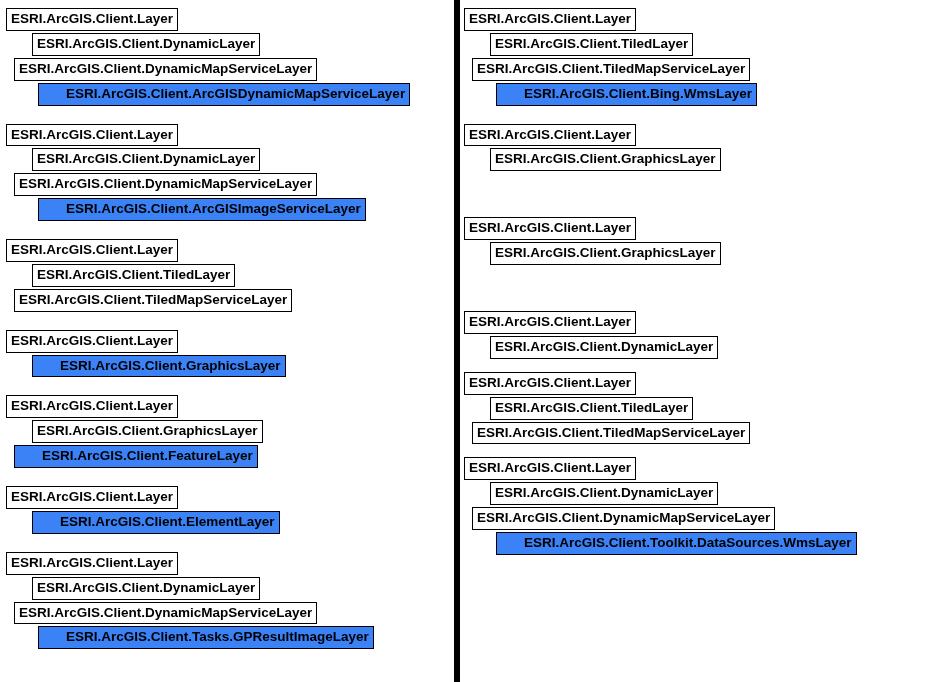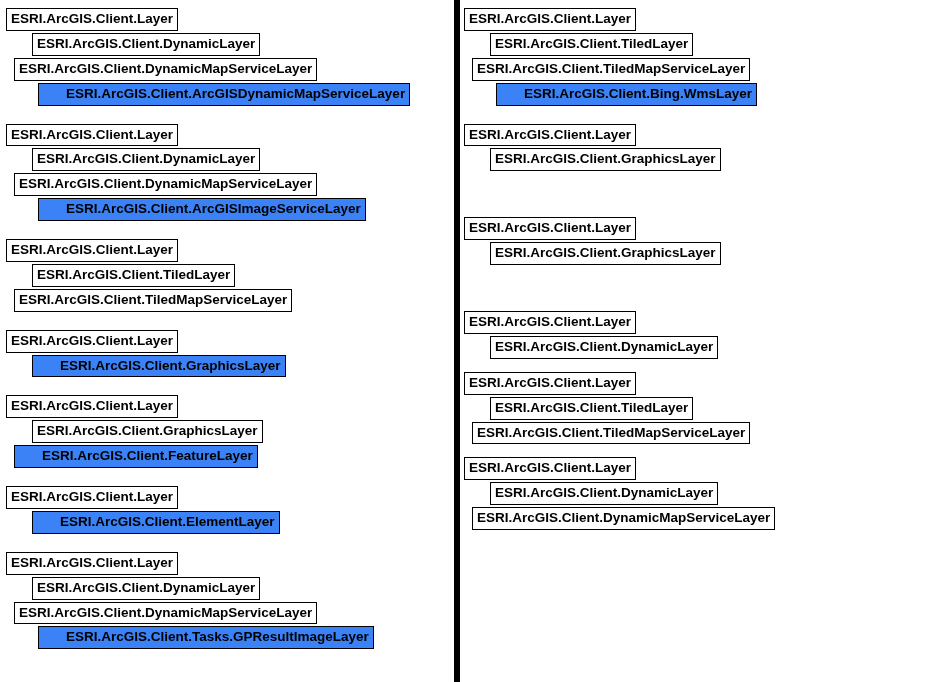--- a/index.html
+++ b/index.html
@@ -109,15 +109,16 @@
       </div>
       <div class="group" style="margin-bottom: 11px;">
         <div class="rowwrap"><div class="cell ind0">ESRI.ArcGIS.Client.Layer</div></div>
         <div class="rowwrap"><div class="cell ind1">ESRI.ArcGIS.Client.TiledLayer</div></div>
         <div class="rowwrap"><div class="cell ind2">ESRI.ArcGIS.Client.TiledMapServiceLayer</div></div>
       </div>
       <div class="group" style="margin-bottom: 11px;">
         <div class="rowwrap"><div class="cell ind0">ESRI.ArcGIS.Client.Layer</div></div>
         <div class="rowwrap"><div class="cell ind1">ESRI.ArcGIS.Client.DynamicLayer</div></div>
         <div class="rowwrap"><div class="cell ind2">ESRI.ArcGIS.Client.DynamicMapServiceLayer</div></div>
+        <div class="rowwrap"><div class="cell ind3 hl">ESRI.ArcGIS.Client.Toolkit.DataSources.WmsLayer</div></div>
       </div>
     </div>
 </div>
 
 </body></html>

